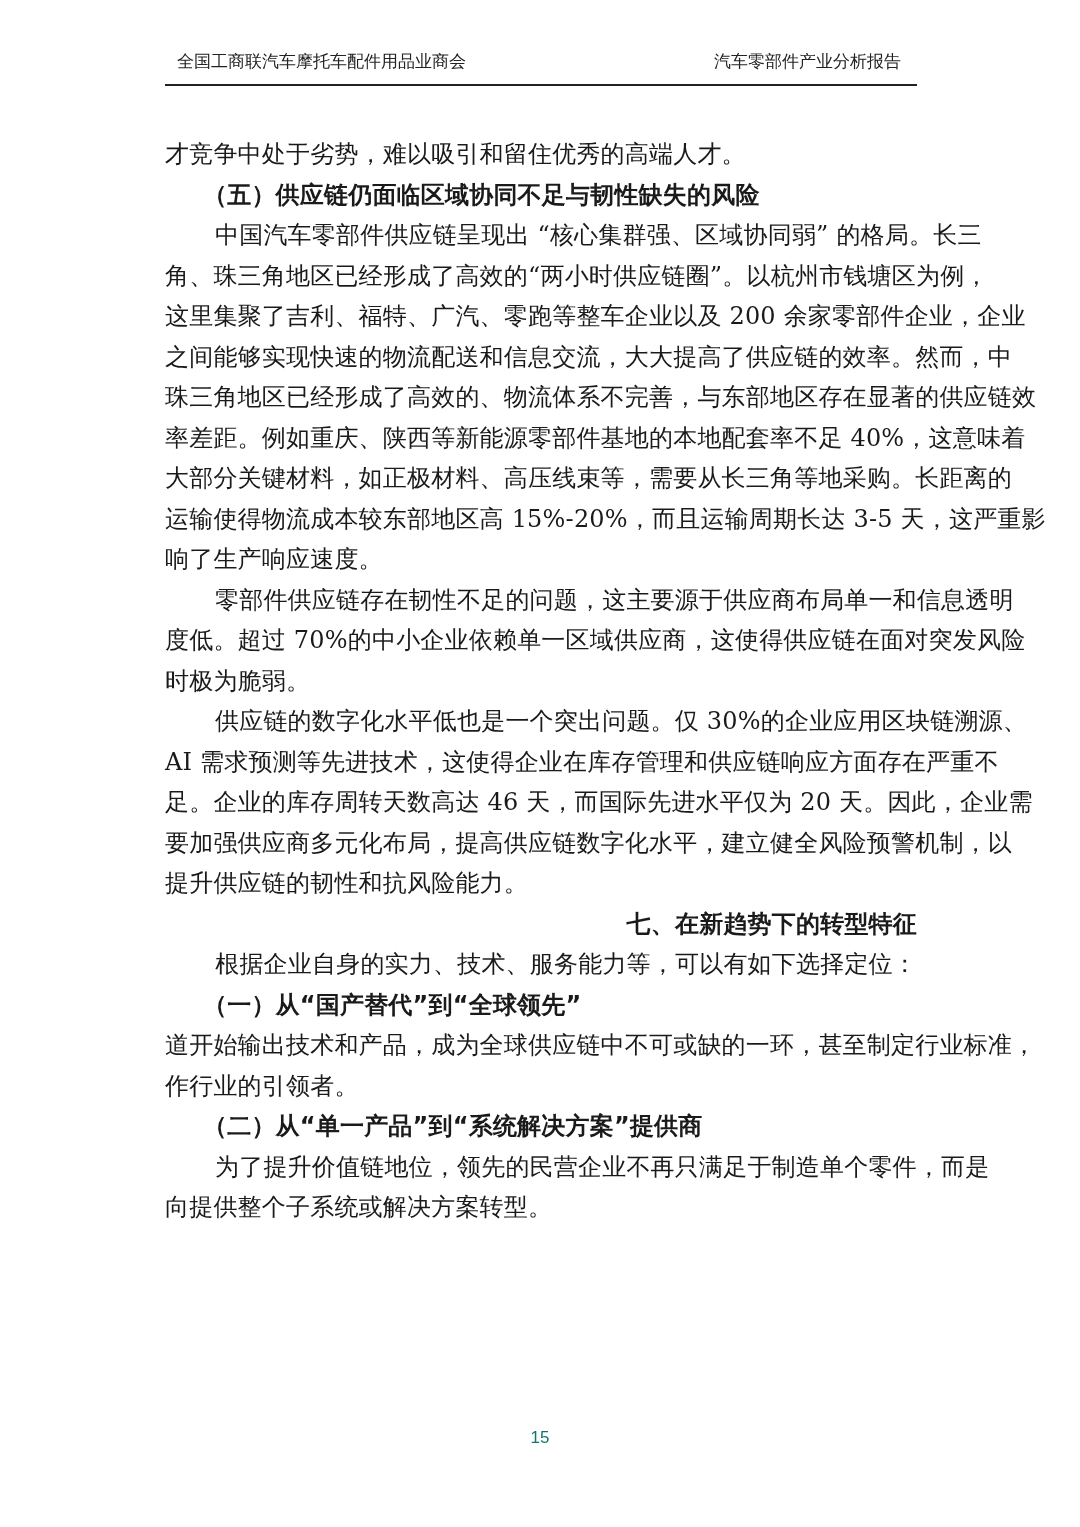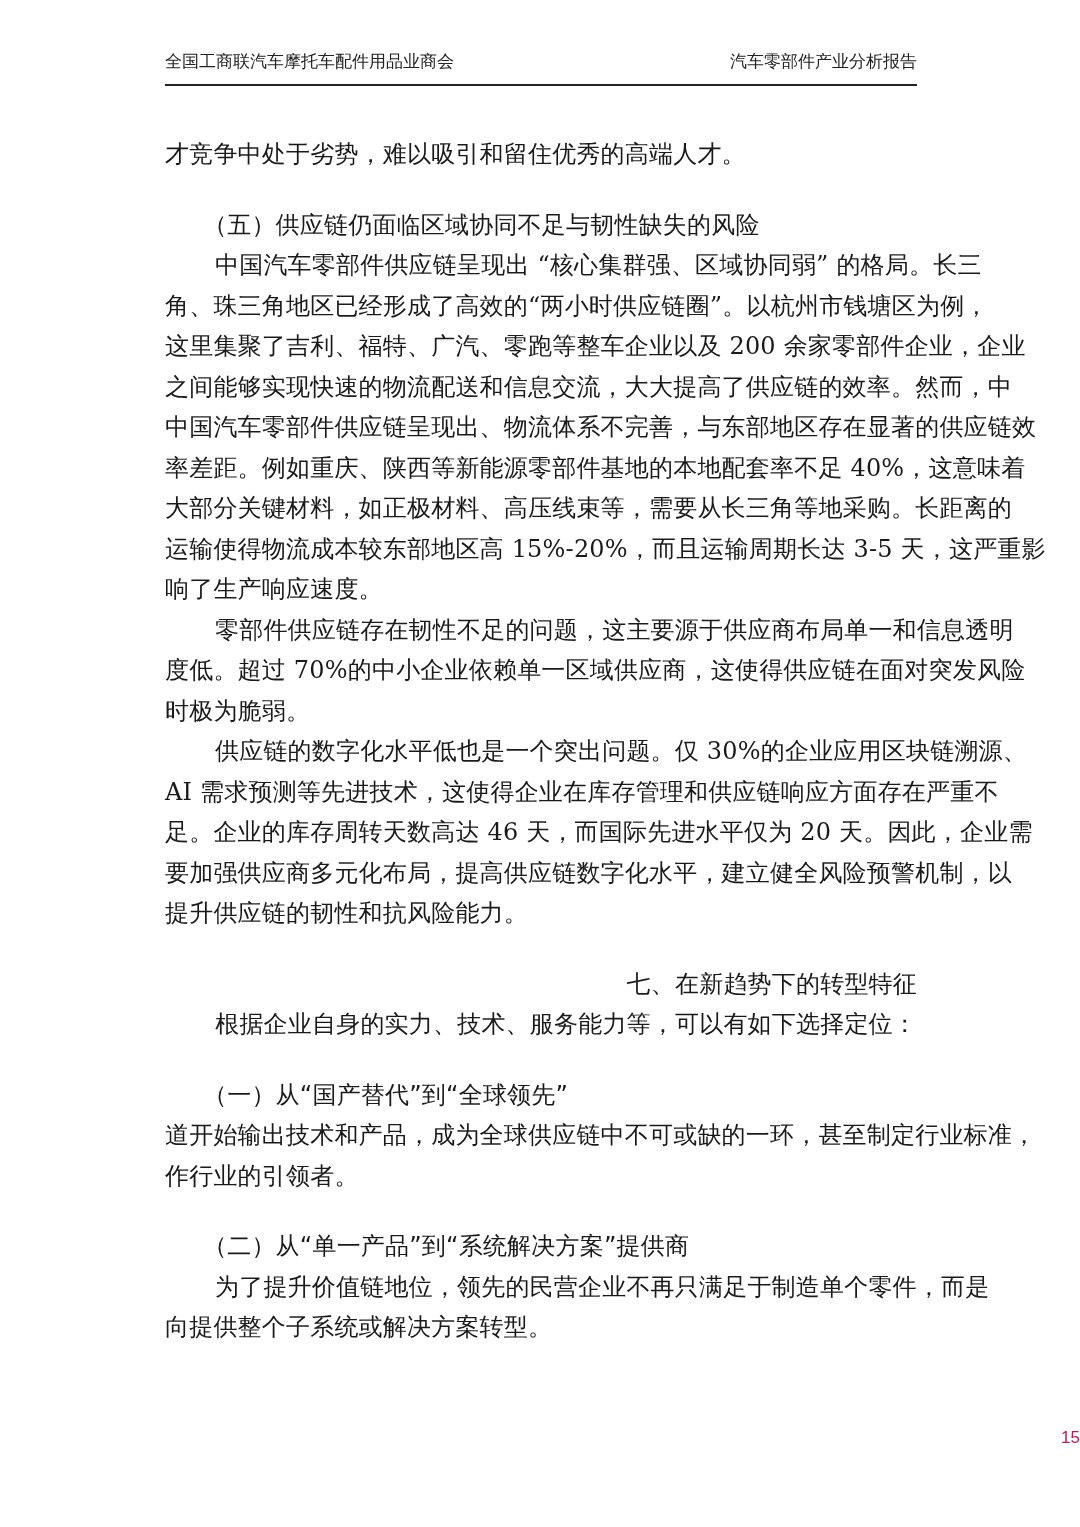--- a/index.html
+++ b/index.html
@@ -1,52 +1,52 @@
 <!DOCTYPE html>
 <html><head>
 <meta charset="utf-8">
 <style>
   html, body { margin: 0; padding: 0; background: #ffffff; }
   body { width: 1080px; height: 1527px; position: relative; overflow: hidden;
          font-family: "DejaVu Serif", "Liberation Serif", serif; color: #1a1a1a; }
   .header { position: absolute; left: 165px; top: 50px; width: 752px; height: 30px; }
   .header-left, .header-right { position: absolute; top: 0; font-size: 17px; color: #222; letter-spacing: 0px; }
-  .header-left { left: 0; }
-  .header-right { right: 0; }
+  .header-left { left: 12px; }
+  .header-right { right: 16px; }
   .header-rule { position: absolute; left: 165px; top: 84px; width: 752px; height: 2px; background: #222; }
   .page-body { position: absolute; left: 165px; top: 134px; width: 752px; }
   .line { height: 40.5px; line-height: 40.5px; font-size: 24px; white-space: nowrap; overflow: visible; letter-spacing: 0.2px; }
   .justify { text-align: justify; text-align-last: justify; }
   .indent { padding-left: 50px; }
-  .heading { font-weight: normal; font-family: "DejaVu Sans", "Liberation Sans", sans-serif; font-size: 24px; margin-top: 30px; }
+  .heading { font-weight: bold; font-family: "DejaVu Sans", "Liberation Sans", sans-serif; font-size: 24px; }
   .h-indent { padding-left: 38px; }
   .h-indent2 { padding-left: 48px; text-align: right; }
-  .page-number { position: absolute; left: 0; width: 1080px; top: 1428px; text-align: right;
-                 font-family: "Liberation Sans", "DejaVu Sans", sans-serif; font-size: 17px; color: #be185d; }
+  .page-number { position: absolute; left: 0; width: 1080px; top: 1428px; text-align: center;
+                 font-family: "Liberation Sans", "DejaVu Sans", sans-serif; font-size: 17px; color: #0f766e; }
 </style>
 </head>
 <body>
 
 <div class="header">
   <span class="header-left">全国工商联汽车摩托车配件用品业商会</span>
   <span class="header-right">汽车零部件产业分析报告</span>
 </div>
 <div class="header-rule"></div>
 
 <div class="page-body">
   <div class="line">才竞争中处于劣势，难以吸引和留住优秀的高端人才。</div>
 
   <div class="line heading h-indent">（五）供应链仍面临区域协同不足与韧性缺失的风险</div>
 
   <div>
     <div class="line justify indent">中国汽车零部件供应链呈现出 “核心集群强、区域协同弱” 的格局。长三</div>
     <div class="line justify">角、珠三角地区已经形成了高效的“两小时供应链圈”。以杭州市钱塘区为例，</div>
     <div class="line justify">这里集聚了吉利、福特、广汽、零跑等整车企业以及 200 余家零部件企业，企业</div>
     <div class="line justify">之间能够实现快速的物流配送和信息交流，大大提高了供应链的效率。然而，中</div>
-    <div class="line justify">中国汽车零部件供应链呈现出、物流体系不完善，与东部地区存在显著的供应链效</div>
+    <div class="line justify">珠三角地区已经形成了高效的、物流体系不完善，与东部地区存在显著的供应链效</div>
     <div class="line justify">率差距。例如重庆、陕西等新能源零部件基地的本地配套率不足 40%，这意味着</div>
     <div class="line justify">大部分关键材料，如正极材料、高压线束等，需要从长三角等地采购。长距离的</div>
     <div class="line justify">运输使得物流成本较东部地区高 15%-20%，而且运输周期长达 3-5 天，这严重影</div>
     <div class="line">响了生产响应速度。</div>
   </div>
 
   <div>
     <div class="line justify indent">零部件供应链存在韧性不足的问题，这主要源于供应商布局单一和信息透明</div>
     <div class="line justify">度低。超过 70%的中小企业依赖单一区域供应商，这使得供应链在面对突发风险</div>
     <div class="line">时极为脆弱。</div>

